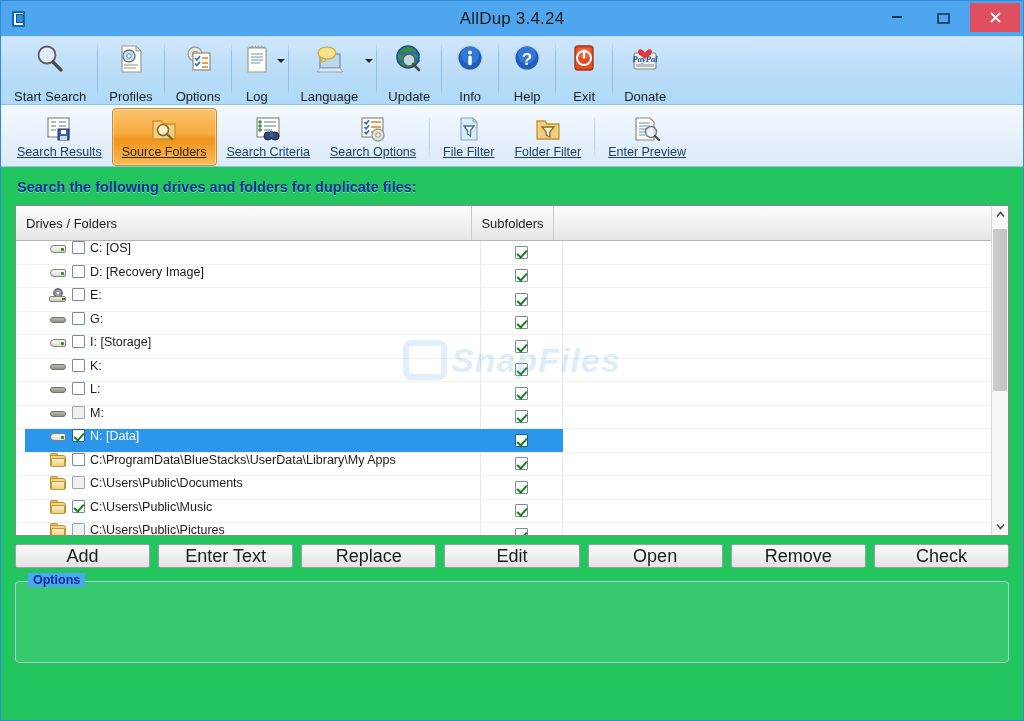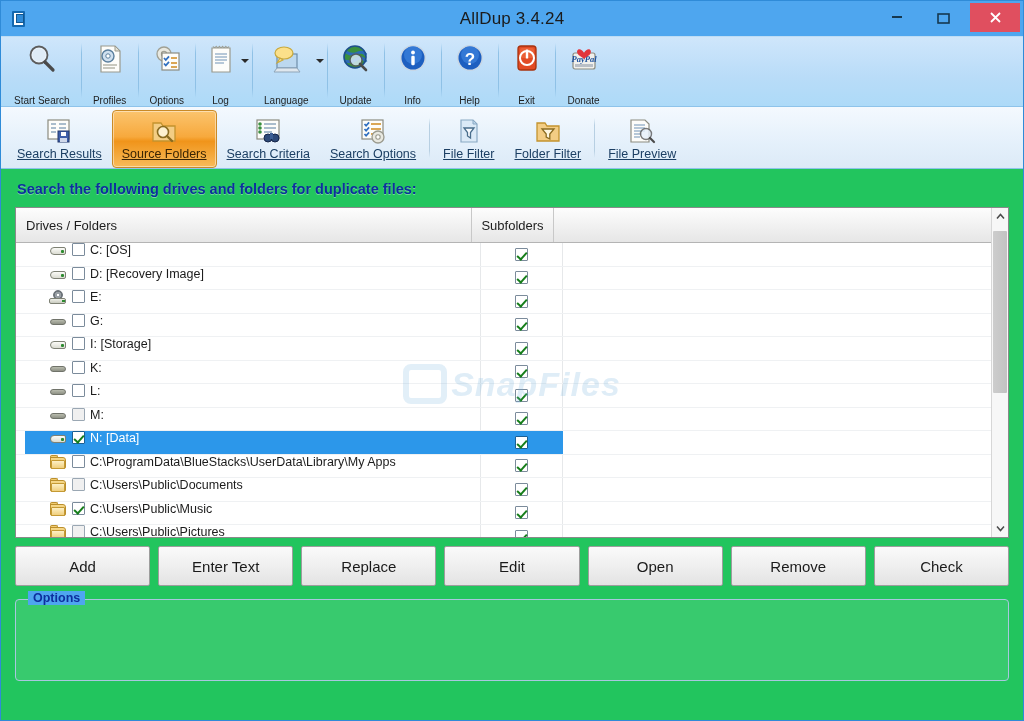--- a/index.html
+++ b/index.html
@@ -81,21 +81,21 @@
     position: relative;
     display: flex; flex-direction: column;
     align-items: center; justify-content: flex-start;
     padding: 4px 9px 0 9px;
     min-width: 52px;
   }
   .tb-item .tb-ico {
     height: 36px; display: flex; align-items: center; justify-content: center;
   }
   .tb-item .tb-lbl {
-    font-size: 10px; color: #1d1d1d; margin-top: 18px; white-space: nowrap;
+    font-size: 13px; color: #1d1d1d; margin-top: 12px; white-space: nowrap;
   }
   .tb-sep {
     width: 1px; margin: 6px 2px 8px 2px;
     background: linear-gradient(transparent, #8fc1e6 18%, #8fc1e6 82%, transparent);
   }
   .tb-arrow {
     position: absolute; right: 1px; top: 22px;
     width: 0; height: 0;
     border-left: 4px solid transparent; border-right: 4px solid transparent;
     border-top: 4px solid #2a2a2a;
@@ -269,41 +269,41 @@
     color: #4a4a4a; font-size: 9px;
   }
   .sb-track { flex: 1 1 auto; position: relative; background: #f7f7f7; }
   .sb-thumb {
     position: absolute; left: 1px; right: 1px; top: 6px; height: 55%;
     background: linear-gradient(90deg, #cdcdcd, #c2c2c2);
     border-radius: 1px;
   }
 
   #watermark {
-    position: absolute; left: 0; right: 0; top: 156px;
+    position: absolute; left: 0; right: 0; top: 134px;
     text-align: center; pointer-events: none;
     font-size: 34px; font-weight: bold; font-style: italic;
     color: rgba(110,175,220,.22);
     letter-spacing: 1px;
   }
   #watermark .wm-badge {
     display: inline-block; width: 44px; height: 40px;
     border-radius: 8px; vertical-align: -8px; margin-right: 4px;
     border: 6px solid rgba(110,175,220,.20);
   }
 
   
   #btnrow {
     display: flex; gap: 8px; margin-top: 8px;
   }
   .btn {
-    flex: 1 1 0; height: 40px;
+    flex: 1 1 0; height: 24px;
     background: linear-gradient(#fafafa, #efefef 50%, #e3e3e3);
     border: 1px solid #9d9d9d; border-radius: 2px;
-    font-size: 15px; color: #1b1b1b;
+    font-size: 18px; color: #1b1b1b;
     display: flex; align-items: center; justify-content: center;
     font-family: "Liberation Sans", sans-serif;
   }
 
   
   #optgroup {
     margin-top: 13px;
     position: relative;
     border: 1px solid #a9c7df;
     border-radius: 4px;
@@ -579,21 +579,21 @@
 
     <div class="tab">
       <div class="tab-ico">
         <svg width="30" height="28" viewBox="0 0 30 28">
           <path d="M4 3 H18 L22 7 V25 H4 Z" fill="#fdfdfa" stroke="#8c8c80" stroke-width="1.2"></path>
           <path d="M7 8 H18 M7 11 H18 M7 14 H18 M7 17 H15 M7 20 H13" stroke="#9fb6cd" stroke-width="1.4"></path>
           <circle cx="19" cy="17" r="5.5" fill="#e6f0fa" opacity=".8" stroke="#5a5a5a" stroke-width="1.4"></circle>
           <path d="M23 21 L27 25" stroke="#4a4a4a" stroke-width="2.2" stroke-linecap="round"></path>
         </svg>
       </div>
-      <div class="tab-lbl">File Preview</div>
+      <div class="tab-lbl">Enter Preview</div>
     </div>
   </div>
 
   <div id="content">
 
     <div id="heading">Search the following drives and folders for duplicate files:</div>
 
     <div id="grid">
       <div id="grid-cols">
         <div id="hdr">

